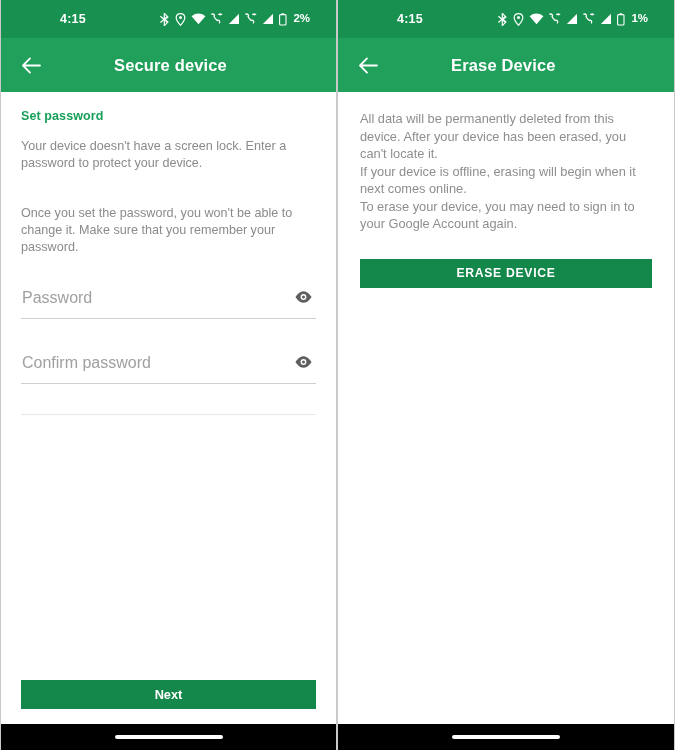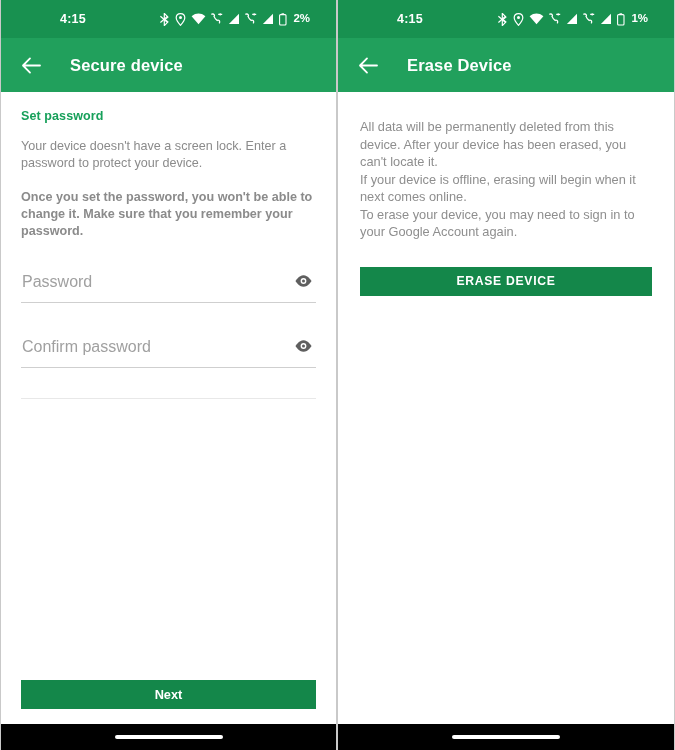--- a/index.html
+++ b/index.html
@@ -64,20 +64,21 @@
   }
 
   
   .appbar {
     height: 54px;
     background: #21a05c;
     display: flex;
     align-items: center;
     flex: 0 0 54px;
     padding-left: 14px;
+    gap: 44px;
   }
   .back-btn {
     width: 32px; height: 32px;
     display: flex; align-items: center; justify-content: center;
     cursor: pointer;
     flex: 0 0 32px;
   }
   .appbar-title {
     font-size: 16.5px;
     font-weight: 700;
@@ -102,21 +103,21 @@
     padding: 17px 20px 0 20px;
     letter-spacing: .1px;
   }
   .para {
     color: #8b8b8b;
     font-size: 12.6px;
     line-height: 17px;
     padding: 0 20px;
     margin-top: 15px;
   }
-  .para.p2 { margin-top: 17px; font-weight: bold; }
+  .para.p2 { margin-top: 33px; }
 
   
   .fields { padding: 0 20px; margin-top: 29px; }
   .field {
     position: relative;
     height: 34px;
     border-bottom: 1px solid #cfcfcf;
     display: flex;
     align-items: flex-start;
   }
@@ -146,21 +147,21 @@
     margin: 30px 20px 0 20px;
   }
 
   
   .rpara {
     color: #8e8e8e;
     font-size: 12.8px;
     line-height: 17.5px;
     padding: 0 22px;
   }
-  .rpara.first { padding-top: 26px; }
+  .rpara.first { padding-top: 18px; }
   .rpara.gap { }
 
   .erase-wrap { padding: 26px 22px 0 22px; }
   .btn-erase {
     width: 100%;
     height: 29px;
     background: #14874a;
     color: #ffffff;
     border: 0;
     font-family: "Liberation Sans", sans-serif;

